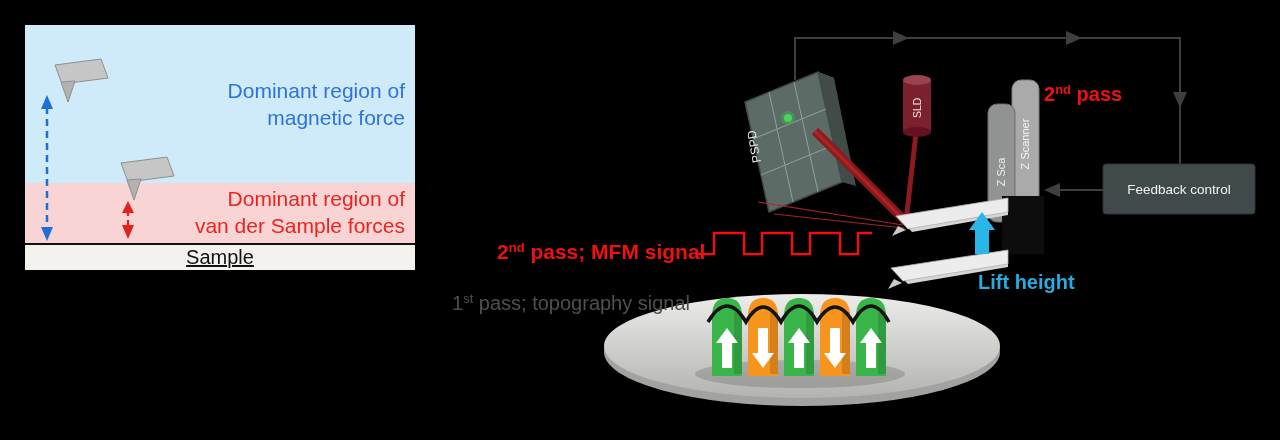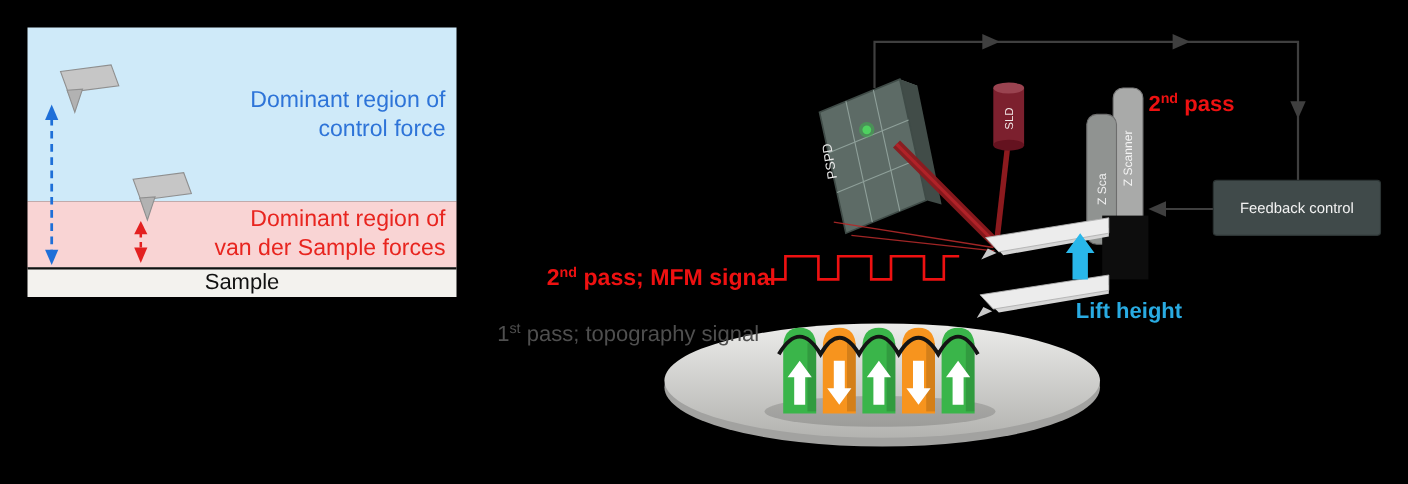--- a/index.html
+++ b/index.html
@@ -5,21 +5,21 @@
   html,body{margin:0;padding:0;background:#000;}
   #stage{position:relative;width:1280px;height:440px;background:#000;overflow:hidden;
          font-family:"Liberation Sans", sans-serif;}
   
   #left-panel{position:absolute;left:25px;top:25px;width:390px;height:245px;}
   .region-blue{position:absolute;left:0;top:0;width:390px;height:158px;background:#cfeaf9;}
   .region-pink{position:absolute;left:0;top:158px;width:390px;height:60px;background:#f9d4d4;}
   .sample-bar{position:absolute;left:0;top:218px;width:390px;height:27px;background:#f2f1c0;
               background:#f3f2ee;border-top:2px solid #111;box-sizing:border-box;
               display:flex;align-items:center;justify-content:center;
-              font-size:20px;color:#111;}
+              font-size:20px;color:#111;text-decoration:underline;}
   .label-blue{position:absolute;right:10px;top:52px;text-align:right;color:#2e74d8;
               font-size:21px;line-height:27px;}
   .label-red{position:absolute;right:10px;top:160px;text-align:right;color:#e8251f;
              font-size:21px;line-height:27px;}
   .panel-overlay{position:absolute;left:0;top:0;}
   
   #diagram-svg{position:absolute;left:0;top:0;}
   text{font-family:"Liberation Sans", sans-serif;}
 </style>
 </head>
@@ -54,21 +54,21 @@
 
       <g>
         <line x1="103" y1="186" x2="103" y2="202" stroke="#e32020" stroke-width="2.3" stroke-dasharray="5,4"></line>
         <polygon points="97,188 109,188 103,176" fill="#e32020"></polygon>
         <polygon points="97,200 109,200 103,214" fill="#e32020"></polygon>
       </g>
     </svg>
 
     <div class="label-blue">
       <div>Dominant region of</div>
-      <div>control force</div>
+      <div>magnetic force</div>
     </div>
     <div class="label-red">
       <div>Dominant region of</div>
       <div>van der Sample forces</div>
     </div>
   </div>
 
   <svg id="diagram-svg" width="1280" height="440" viewBox="0 0 1280 440">
     <defs>
       <linearGradient id="diskGrad" x1="0" y1="0" x2="0" y2="1">

